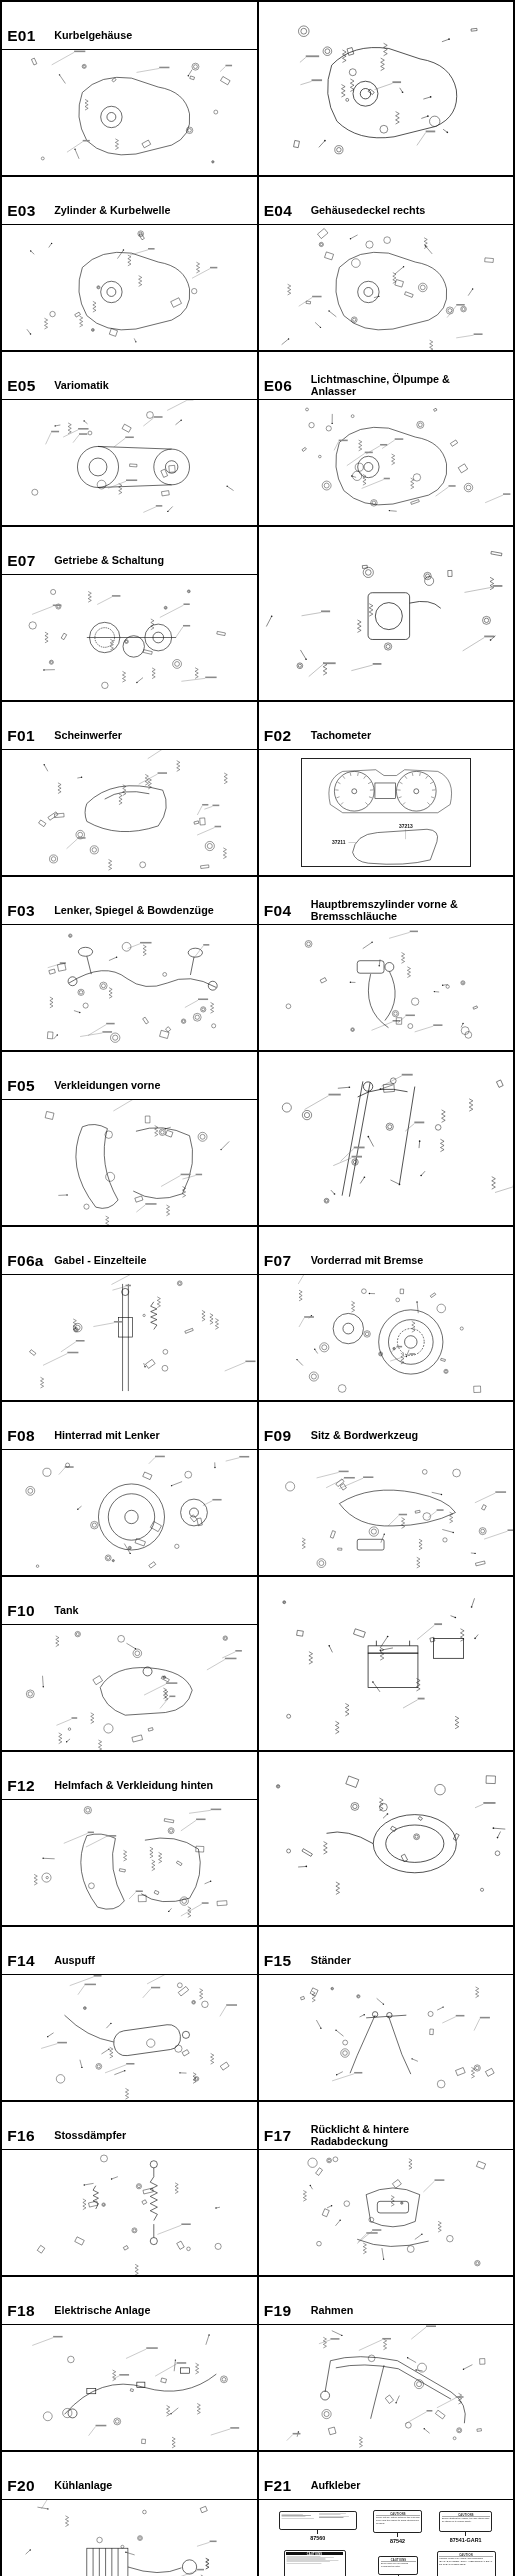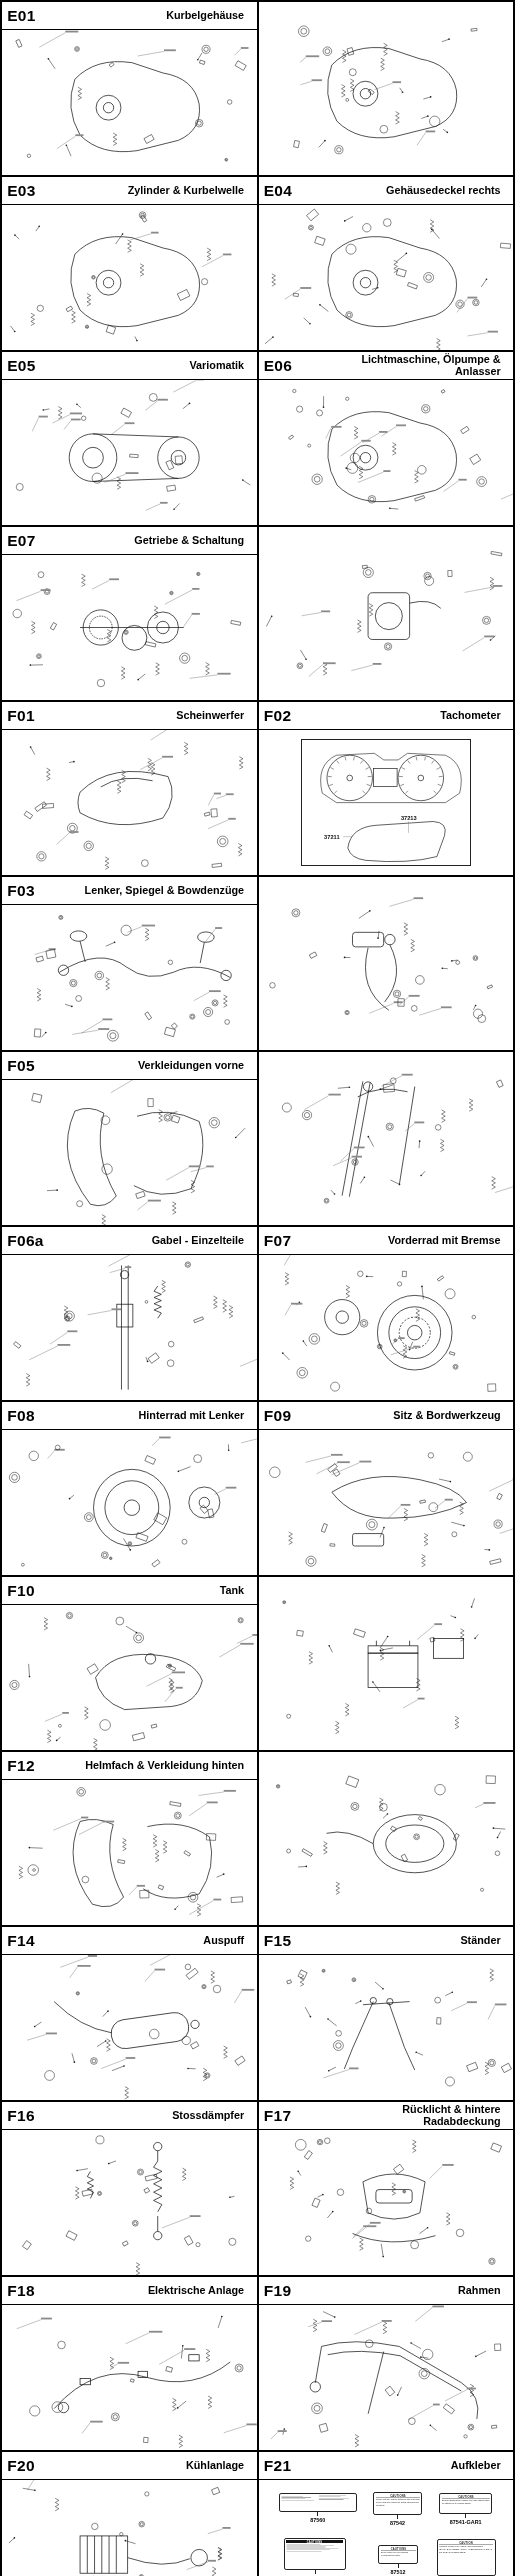--- a/index.html
+++ b/index.html
@@ -5,24 +5,24 @@
   html,body{margin:0;padding:0;background:#fff;}
   body{width:515px;font-family:"Liberation Sans",sans-serif;color:#000;}
   .catalog{
     width:515px;height:2802px;box-sizing:border-box;
     display:grid;grid-template-columns:1fr 1fr;grid-template-rows:repeat(16,1fr);
     border:1px solid #000;background:#fff;
   }
   .cell{border:1px solid #000;box-sizing:border-box;display:flex;flex-direction:column;overflow:hidden;background:#fff;}
   .cell-head{
     min-height:28px;height:28px;box-sizing:border-box;border-bottom:1.5px solid #000;
-    display:flex;align-items:center;padding:0 5.2px;background:#fff;flex:none;
+    display:flex;align-items:center;padding:0 5.2px;background:#fff;flex:none;margin-top:20px;
   }
   .code{flex:none;width:47px;font-weight:bold;font-size:15.5px;letter-spacing:0.3px;}
-  .title{flex:1;text-align:right;font-weight:bold;font-size:10.8px;line-height:1.1;white-space:pre-line;padding-right:7.2px;}
+  .title{flex:1;text-align:left;font-weight:bold;font-size:10.8px;line-height:1.1;white-space:pre-line;padding-right:7.2px;}
   .thumb{flex:1;position:relative;display:flex;align-items:center;justify-content:center;overflow:hidden;}
   .dsvg{width:100%;height:100%;}
   .p{stroke:#1b1b1b;fill:none;stroke-width:1;}
   .pf{fill:#1b1b1b;stroke:none;}
   .pl{stroke:#555;stroke-width:0.7;fill:none;}
   .mo{stroke:#111;fill:none;stroke-width:1.4;}
   
   .stkwrap{position:absolute;inset:0;}
   .stk{position:absolute;display:flex;flex-direction:column;align-items:center;}
   .stk-box{border:0.8px solid #222;border-radius:2.1px;background:#fff;box-sizing:border-box;overflow:hidden;padding:1px 1.5px;}
@@ -625,20 +625,25 @@
           <circle cx="147.3" cy="180.5" r="5.7" class="p"></circle>
           <rect x="64.9" y="102.1" width="12.8" height="8.4" transform="rotate(-15.4 64.9 102.1)" class="p"></rect>
           <path d="M276 44.8 l7 4 l-7 4 l7 4 l-7 4 l7 4 l-7 4" class="p"></path>
           <circle cx="366.7" cy="215.5" r="5" class="p"></circle>
           <circle cx="366.7" cy="215.5" r="2.8" class="p"></circle>
           <rect x="316.6" y="235.9" width="18.2" height="14" transform="rotate(15.3 316.6 235.9)" class="p"></rect>
         </svg>
       </div>
     </section>
     <section class="cell">
+      <header class="cell-head">
+        <span class="code">F04</span>
+        <span class="title">Hauptbremszylinder vorne &amp;
+Bremsschläuche</span>
+      </header>
       <div class="thumb">
         <svg class="dsvg" viewBox="0 0 490 280" preserveAspectRatio="xMidYMid meet">
           <g class="mo">
             <rect x="180" y="80" width="60" height="28" rx="6"></rect>
             <circle cx="252" cy="94" r="10"></circle>
             <path d="M210 110 q-20 80 40 120"></path>
             <path d="M252 104 q30 60 -10 110"></path>
           </g>
           <line x1="251.2" y1="29.9" x2="297.6" y2="16.5" class="pl"></line>
           <rect x="297.6" y="12.5" width="18.4" height="3.5" fill="#8a8a8a" stroke="none"></rect>

